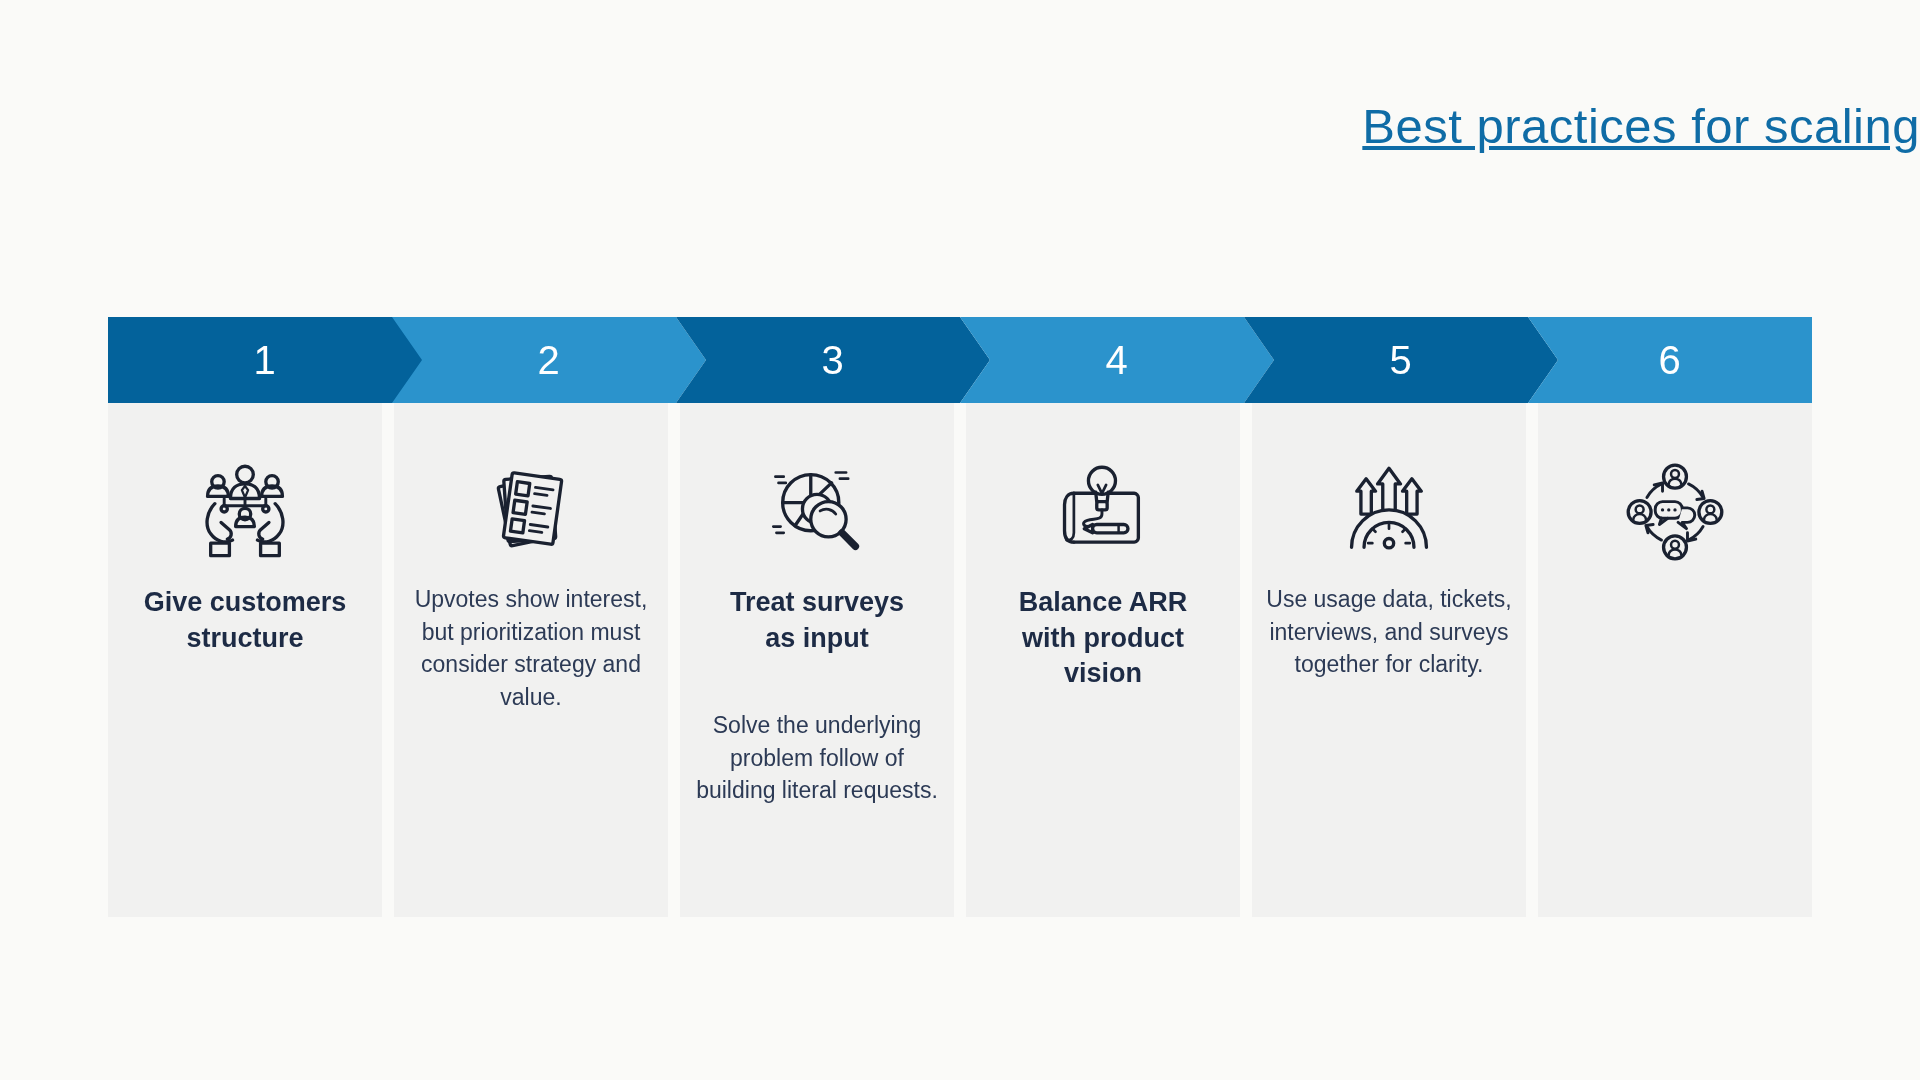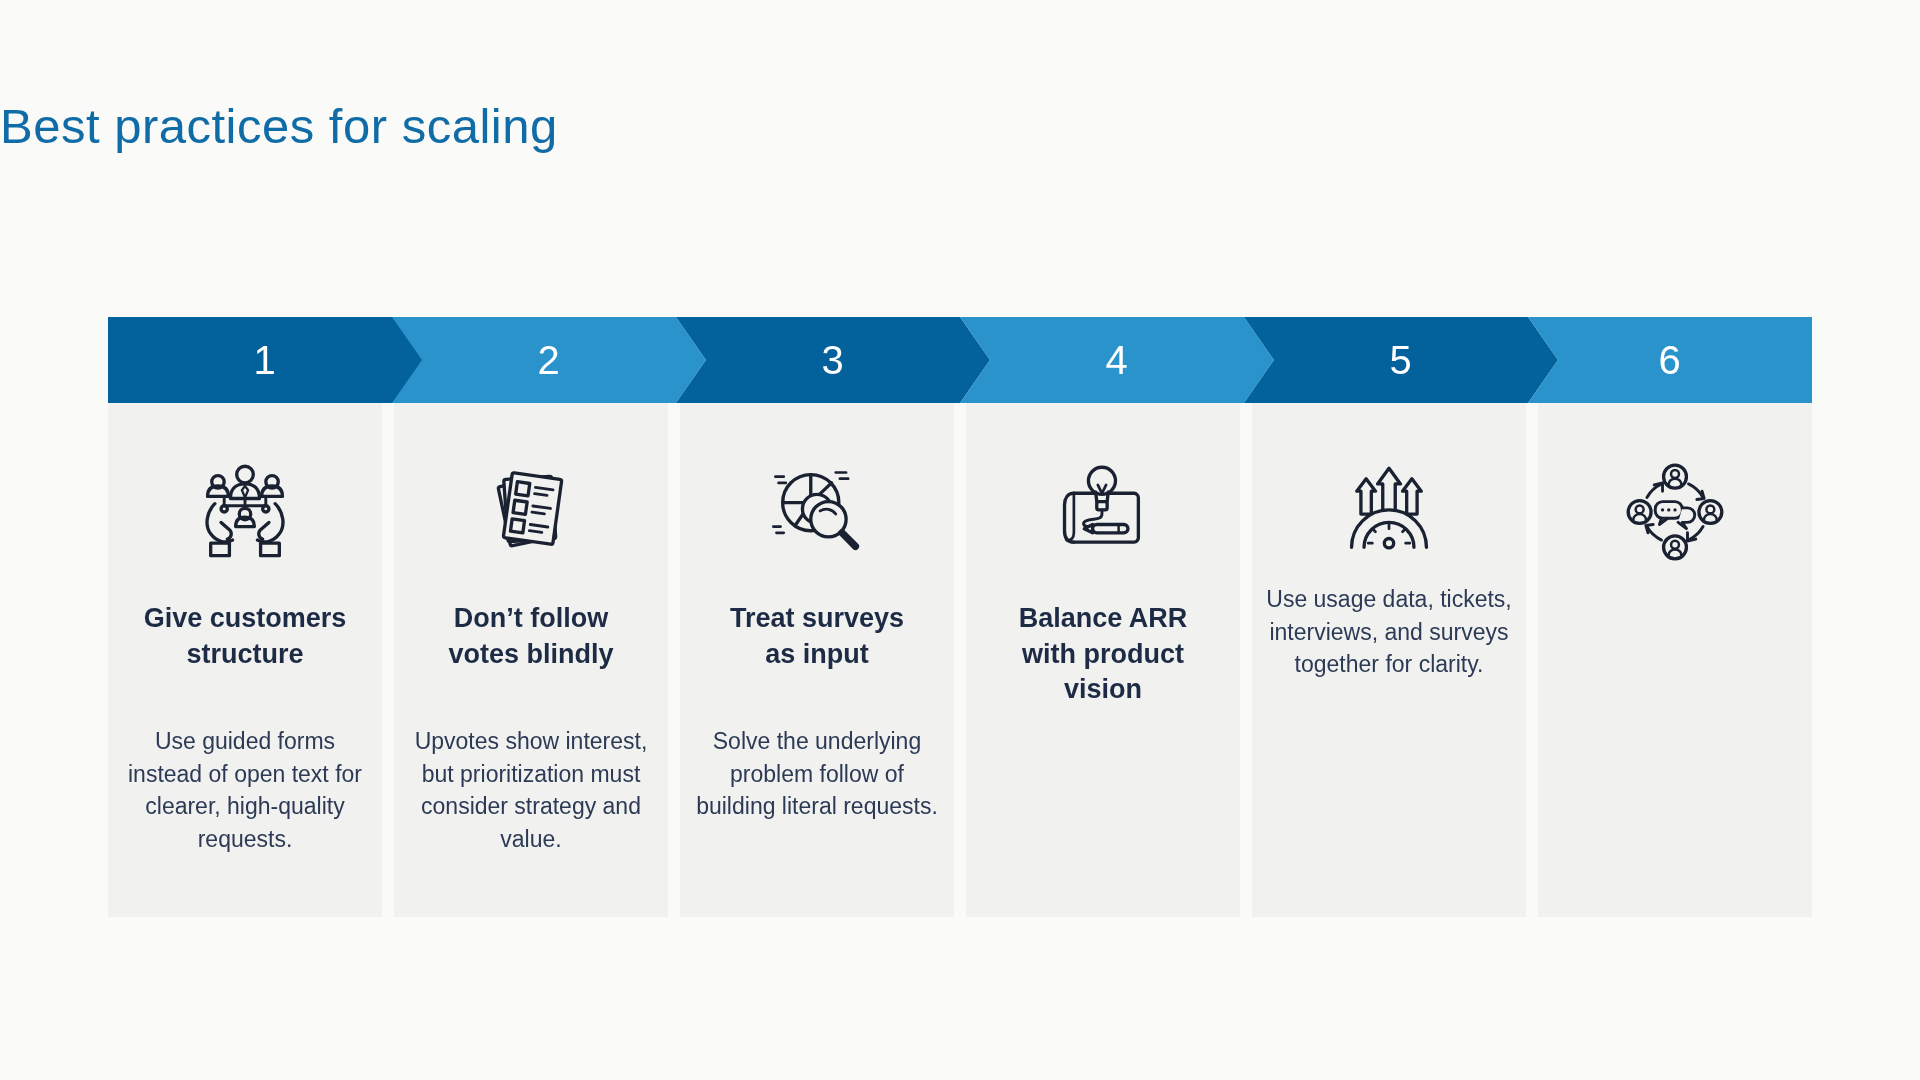--- a/index.html
+++ b/index.html
@@ -15,26 +15,27 @@
     width: 1920px;
     height: 1080px;
     background: var(--page-bg, #fafaf8);
   }
   .title {
     position: absolute;
     top: 96px;
     left: 0;
     width: 100%;
     margin: 0;
-    text-align: left;
+    text-align: right;
     font-size: 49px;
     font-weight: 500;
     line-height: 1.26;
     letter-spacing: 0.5px;
     color: var(--title-color, #0f6ca6);
+    text-decoration: underline;
   }
   
   .band {
     position: absolute;
     left: 108px;
     top: 317px;
     width: 1704px;
     height: 86px;
   }
   .seg {
@@ -72,21 +73,21 @@
     text-align: center;
   }
   .icon-box {
     margin-top: 56px;
     height: 106px;
     display: flex;
     align-items: center;
     justify-content: center;
   }
   .card-title {
-    margin: 36px auto 0;
+    margin: 20px auto 0;
     max-width: 250px;
     min-height: 106px;
     font-size: 27px;
     font-weight: 700;
     line-height: 1.32;
     white-space: pre-line;
     color: var(--heading-color, #1d2b45);
   }
   .card-body {
     margin: 18px auto 0;
@@ -148,21 +149,20 @@
             <path d="M21 42 C13 50 11 63 17 71 C22 78 31 81 38 77"></path>
             <path d="M27 60 L35 67 C38 70 37 75 33 76"></path>
             <path d="M17 80 L35 80 L35 92 L17 92 Z"></path>
             <path d="M79 42 C87 50 89 63 83 71 C78 78 69 81 62 77"></path>
             <path d="M73 60 L65 67 C62 70 63 75 67 76"></path>
             <path d="M83 80 L65 80 L65 92 L83 92 Z"></path>
           </svg>
         </div>
     <h2 class="card-title">Give customers
 structure</h2>
-    <p class="card-body">Use guided forms instead of open text for clearer, high-quality requests.</p>
   </div>
 
   <div class="card">
     <div class="icon-box">
           <svg viewBox="0 0 100 100" width="104" height="104" fill="none" stroke="#1a2130" stroke-width="3.2" stroke-linecap="round" stroke-linejoin="round">
             <g transform="rotate(-12 50 50)">
               <rect x="24" y="20" width="44" height="58" rx="2" fill="#f1f1f0"></rect>
             </g>
             <g transform="rotate(-4 50 50)">
               <rect x="26" y="17" width="46" height="60" rx="2" fill="#f1f1f0"></rect>
@@ -171,22 +171,20 @@
               <rect x="27" y="15" width="48" height="63" rx="2" fill="#f1f1f0"></rect>
               <rect x="33" y="23" width="12" height="12"></rect>
               <path d="M51 26 H68 M51 32 H63" stroke-width="2.8"></path>
               <rect x="33" y="41" width="12" height="12"></rect>
               <path d="M51 44 H68 M51 50 H63" stroke-width="2.8"></path>
               <rect x="33" y="59" width="12" height="12"></rect>
               <path d="M51 62 H68 M51 68 H63" stroke-width="2.8"></path>
             </g>
           </svg>
         </div>
-    <h2 class="card-title">Don’t follow
-votes blindly</h2>
     <p class="card-body">Upvotes show interest, but prioritization must consider strategy and value.</p>
   </div>
 
   <div class="card">
     <div class="icon-box">
           <svg viewBox="0 0 100 100" width="104" height="104" fill="none" stroke="#1a2130" stroke-width="3.2" stroke-linecap="round" stroke-linejoin="round">
             <path d="M10 16 H18 M13 22 H20 M68 12 H78 M72 18 H80 M8 64 H15 M11 70 H18" stroke-width="2.6"></path>
             <circle cx="44" cy="41" r="27" fill="#f1f1f0"></circle>
             <path d="M44 14 V41 M17 41 H44 M44 41 L64 22 M44 41 L29 63"></path>
             <circle cx="50" cy="47" r="14" fill="#f1f1f0"></circle>

